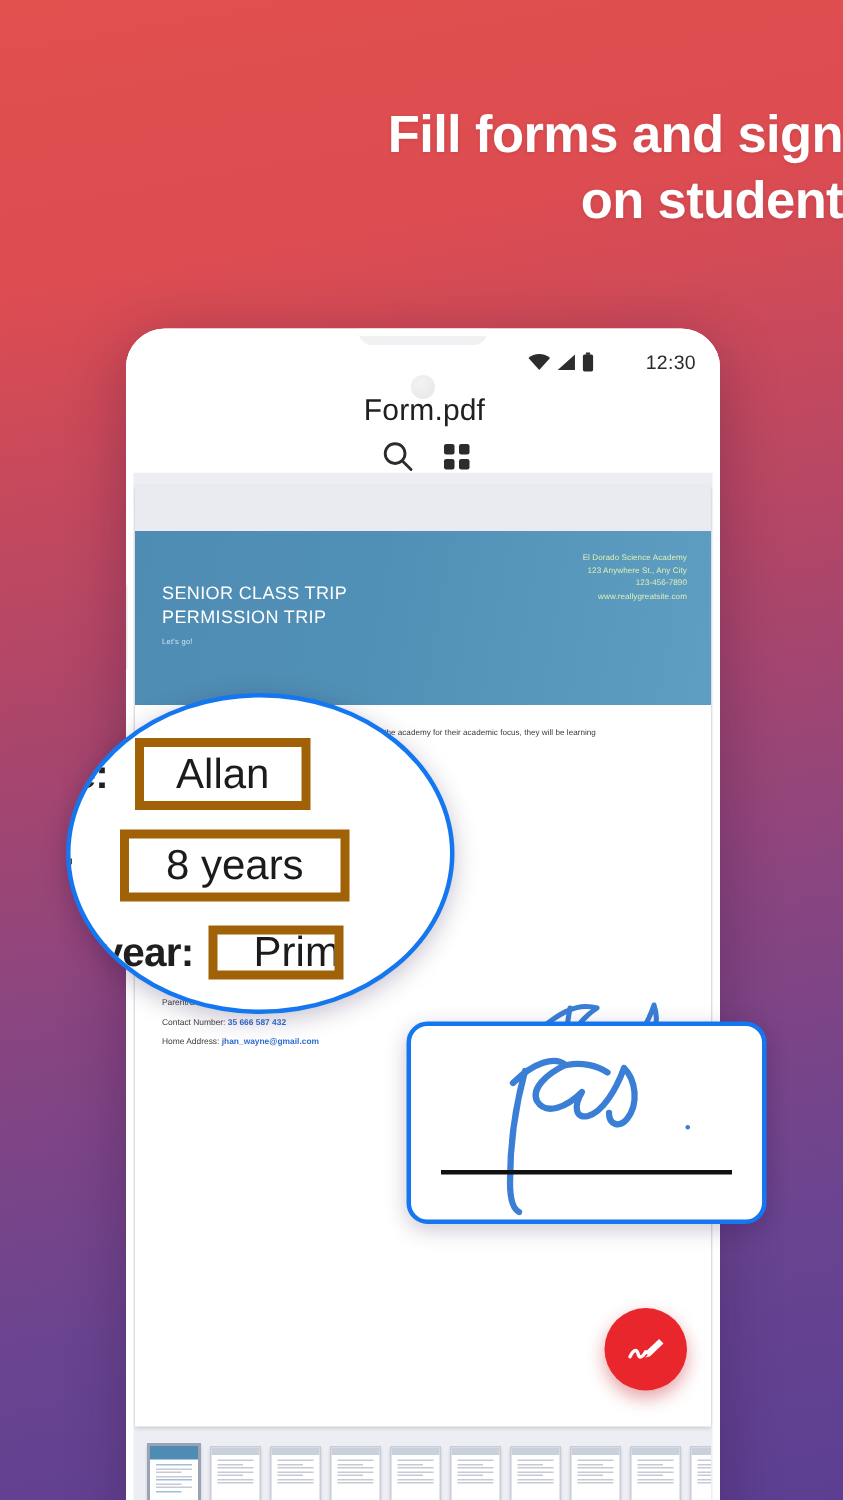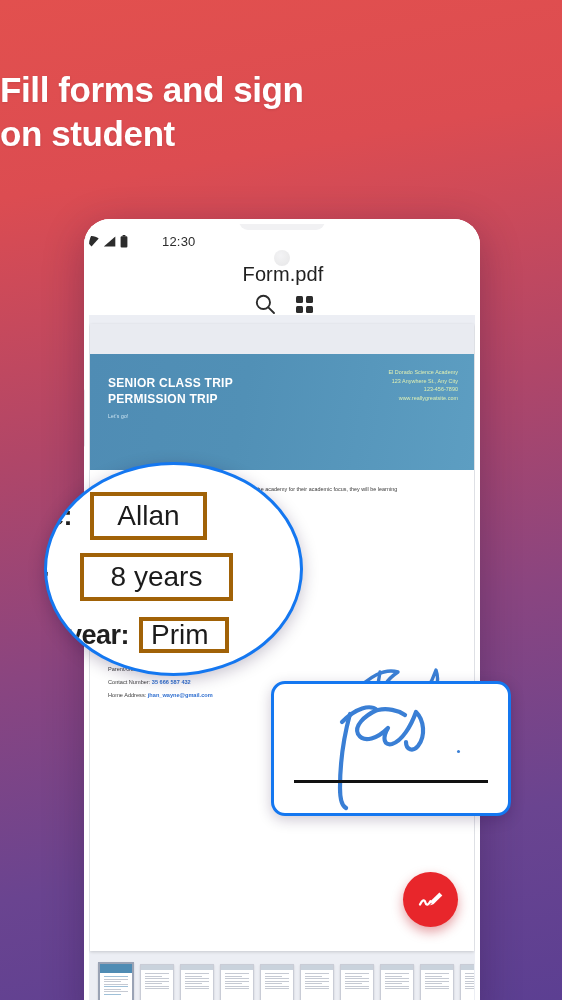--- a/index.html
+++ b/index.html
@@ -10,21 +10,21 @@
   }
   body {
     background: linear-gradient(170deg, #e2504e 0%, #dc4c51 18%, #b04668 42%, #8a4580 62%, #6a4490 82%, #5c3f92 100%);
     position: relative;
   }
 
   
   .headline {
     position: absolute;
     top: 68px; left: 0; width: 562px;
-    text-align: left;
+    text-align: right;
     color: #ffffff;
     font-size: 35px;
     font-weight: bold;
     line-height: 1.25;
     letter-spacing: -0.4px;
     text-shadow: 0 1px 3px rgba(0,0,0,0.10);
   }
   .headline .l2 { display: block; }
 
   
@@ -67,21 +67,21 @@
     background: #e9e9ec;
     border-radius: 2px;
     z-index: 41;
   }
 
   
   .statusbar {
     position: absolute;
     top: 0; left: 0; right: 0; height: 44px;
     background: #ffffff;
-    display: flex; align-items: center; 
+    display: flex; align-items: center; justify-content: flex-end;
     padding: 0 16px 0 0;
     z-index: 25;
     gap: 29px;
   }
   .sb-icons { display: flex; align-items: center; gap: 4px; }
   .sb-time { font-size: 13px; color: #2c2c2c; margin-left: 5px; letter-spacing: 0.2px; }
   .ic-wifi { display:block; }
   .ic-sig { display:block; }
   .ic-bat { display:block; }
 
@@ -128,23 +128,23 @@
     color: #d8f0a8; font-size: 8.5px; font-weight: bold; line-height: 1.38;
     letter-spacing: 0.1px;
   }
   .academy-info {
     position: absolute; top: 14px; right: 16px;
     text-align: right; color: #dff0b4;
     font-size: 5.4px; line-height: 1.6; letter-spacing: 0.05px;
     filter: blur(0.18px);
   }
   .doc-title {
-    color: #ffffff; font-size: 12px; font-weight: bold;
+    color: #ffffff; font-size: 12px; font-weight: normal;
     line-height: 1.32; letter-spacing: 0.25px;
-    margin-top: 8px;
+    margin-top: 20px;
   }
   .doc-subtitle {
     color: #cfe6f3; font-size: 5px; margin-top: 5px; letter-spacing: 0.2px;
   }
   .doc-body { padding: 14px 18px 0 18px; position: relative; }
   .doc-para {
     color: #3a3a3a; font-size: 5.4px; line-height: 1.95;
     letter-spacing: 0.02px; max-width: 300px;
   }
   .doc-note {
@@ -216,32 +216,32 @@
     z-index: 60;
     box-shadow: 0 4px 16px rgba(30,10,60,0.25);
   }
   .mag-row {
     position: absolute;
     display: flex; align-items: center;
     color: #1f1f1f; font-weight: bold;
   }
   .mag-label { font-size: 27px; letter-spacing: -0.5px; white-space: nowrap; }
   .mag-box {
-    border: 4px solid #a16207;
+    border: 6px solid #a16207;
     background: #ffffff;
     display: flex; align-items: center; justify-content: center;
     font-weight: normal;
     color: #1b1b1b;
   }
   .mr1 { left: -14px; top: 27px; }
   .mr1 .mag-box { width: 117px; height: 48px; font-size: 28px; margin-left: 18px; }
   .mr2 { left: -20px; top: 88px; }
   .mr2 .mag-box { width: 153px; height: 48px; font-size: 28px; margin-left: 30px; }
   .mr3 { left: -26px; top: 152px; }
-  .mr3 .mag-box { width: 90px; height: 36px; font-size: 28px; margin-left: 10px; justify-content: flex-start; padding-left: 8px; overflow: hidden; }
+  .mr3 .mag-box { width: 90px; height: 36px; font-size: 28px; margin-left: 10px; justify-content: flex-start; padding-left: 24px; overflow: hidden; }
 
   
   .sig-callout {
     position: absolute;
     left: 271px; top: 681px;
     width: 240px; height: 135px;
     background: #ffffff;
     border: 3px solid #1477f0;
     border-radius: 14px;
     z-index: 62;

